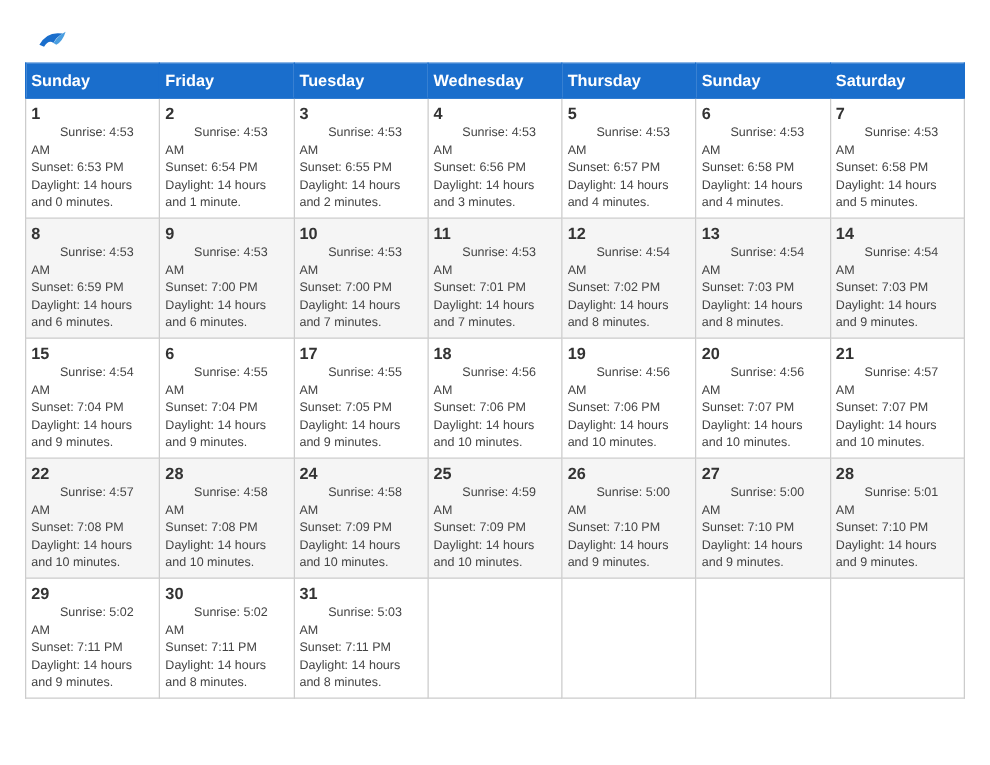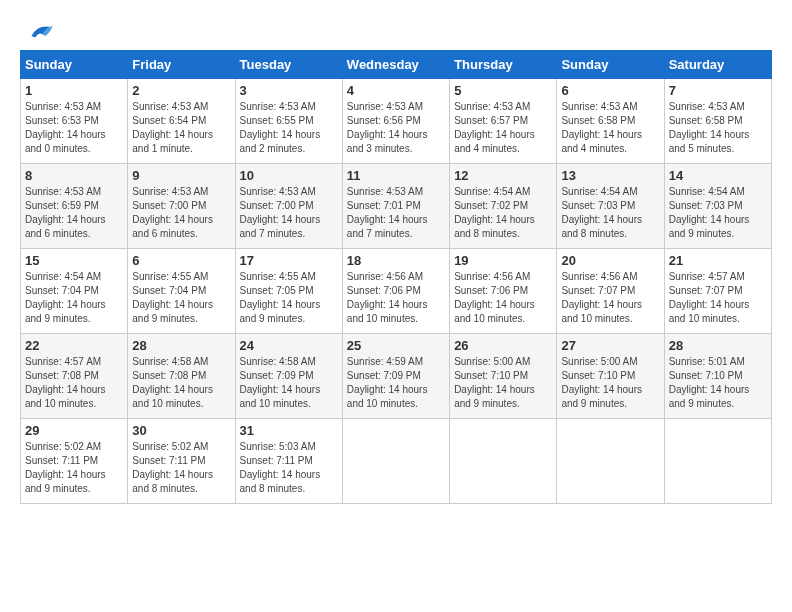--- a/index.html
+++ b/index.html
@@ -67,20 +67,21 @@
       font-size: 13px;
       font-weight: bold;
       color: #333;
       display: block;
       margin-bottom: 2px;
     }
     .day-info {
       font-size: 10px;
       color: #444;
       line-height: 1.4;
+      margin-left: 23px;
     }
     .empty-cell {
       background: #f9f9f9;
     }
     .logo-wrapper {
       display: flex;
       flex-direction: column;
     }
     .logo-row {
       display: flex;

